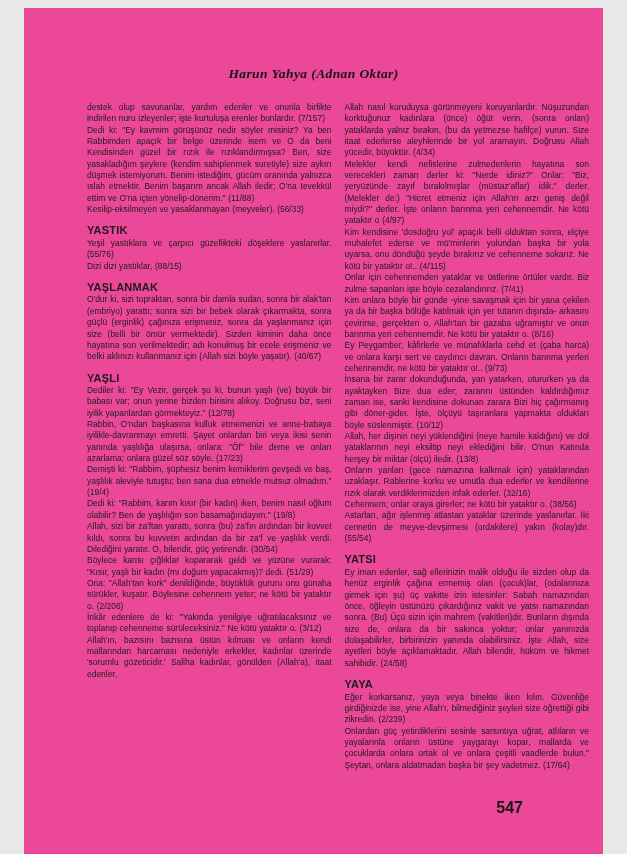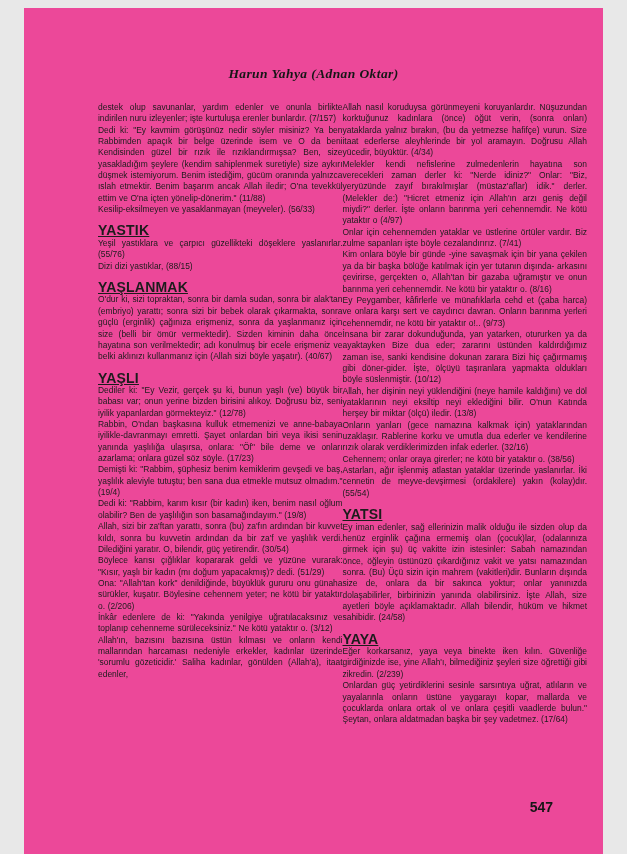--- a/index.html
+++ b/index.html
@@ -27,49 +27,49 @@
     font-family: "Liberation Serif", "DejaVu Serif", serif;
     font-style: italic;
     font-weight: bold;
     font-size: 13.5px;
     letter-spacing: 0.4px;
     color: #161616;
   }
   .columns {
     position: absolute;
     top: 94px;
-    left: 74px;
+    left: 63px;
     width: 502px;
     display: flex;
+    gap: 13px;
   }
   .col {
     width: 244.5px;
     flex: 0 0 auto;
   }
   .col p.para {
     margin: 0;
     font-size: 8.45px;
     line-height: 11.35px;
     text-align: justify;
     word-spacing: 0.3px;
   }
   .col .sec-heading {
     margin: 10px 0 1px 0;
-    font-size: 14px;
+    font-size: 11px;
     line-height: 11.5px;
     font-weight: bold;
     letter-spacing: 0.2px;
-    text-decoration: underline;
   }
   .page-number {
     position: absolute;
     top: 791px;
-    right: 50px;
+    right: 80px;
     font-weight: bold;
-    font-size: 14px;
+    font-size: 16px;
     color: #161616;
   }
 </style>
 </head>
 <body>
 
 <div class="page">
   <div class="running-head">Harun Yahya (Adnan Oktar)</div>
 
   <div class="columns">
@@ -89,20 +89,21 @@
         <p class="para">Dedi ki: "Rabbim, karım kısır (bir kadın) iken, benim nasıl oğlum olabilir? Ben de yaşlılığın son basamağındayım." (19/8)</p>
         <p class="para">Allah, sizi bir za'ftan yarattı, sonra (bu) za'fın ardından bir kuvvet kıldı, sonra bu kuvvetin ardından da bir za'f ve yaşlılık verdi. Dilediğini yaratır. O, bilendir, güç yetirendir. (30/54)</p>
         <p class="para">Böylece karısı çığlıklar kopararak geldi ve yüzüne vurarak: "Kısır, yaşlı bir kadın (mı doğum yapacakmış)? dedi. (51/29)</p>
         <p class="para">Ona: "Allah'tan kork" denildiğinde, büyüklük gururu onu günaha sürükler, kuşatır. Böylesine cehennem yeter; ne kötü bir yataktır o. (2/206)</p>
         <p class="para">İnkâr edenlere de ki: "Yakında yenilgiye uğratılacaksınız ve toplanıp cehenneme sürüleceksiniz." Ne kötü yataktır o. (3/12)</p>
         <p class="para">Allah'ın, bazısını bazısına üstün kılması ve onların kendi mallarından harcaması nedeniyle erkekler, kadınlar üzerinde 'sorumlu gözeticidir.' Saliha kadınlar, gönülden (Allah'a), itaat edenler,</p>
       </div>
     <div class="col">
         <p class="para">Allah nasıl koruduysa görünmeyeni koruyanlardır. Nüşuzundan korktuğunuz kadınlara (önce) öğüt verin, (sonra onları) yataklarda yalnız bırakın, (bu da yetmezse hafifçe) vurun. Size itaat ederlerse aleyhlerinde bir yol aramayın. Doğrusu Allah yücedir, büyüktür. (4/34)</p>
         <p class="para">Melekler kendi nefislerine zulmedenlerin hayatına son verecekleri zaman derler ki: "Nerde idiniz?" Onlar: "Biz, yeryüzünde zayıf bırakılmışlar (müstaz'aflar) idik." derler. (Melekler de:) "Hicret etmeniz için Allah'ın arzı geniş değil miydi?" derler. İşte onların barınma yeri cehennemdir. Ne kötü yataktır o (4/97)</p>
+        <p class="para">Kim kendisine 'dosdoğru yol' apaçık belli olduktan sonra, elçiye muhalefet ederse ve mü'minlerin yolundan başka bir yola uyarsa, onu döndüğü şeyde bırakırız ve cehenneme sokarız. Ne kötü bir yataktır o!.. (4/115)</p>
         <p class="para">Onlar için cehennemden yataklar ve üstlerine örtüler vardır. Biz zulme sapanları işte böyle cezalandırırız. (7/41)</p>
         <p class="para">Kim onlara böyle bir günde -yine savaşmak için bir yana çekilen ya da bir başka bölüğe katılmak için yer tutanın dışında- arkasını çevirirse, gerçekten o, Allah'tan bir gazaba uğramıştır ve onun barınma yeri cehennemdir. Ne kötü bir yataktır o. (8/16)</p>
         <p class="para">Ey Peygamber, kâfirlerle ve münafıklarla cehd et (çaba harca) ve onlara karşı sert ve caydırıcı davran. Onların barınma yerleri cehennemdir, ne kötü bir yataktır o!.. (9/73)</p>
         <p class="para">İnsana bir zarar dokunduğunda, yan yatarken, otururken ya da ayaktayken Bize dua eder; zararını üstünden kaldırdığımız zaman ise, sanki kendisine dokunan zarara Bizi hiç çağırmamış gibi döner-gider. İşte, ölçüyü taşıranlara yapmakta oldukları böyle süslenmiştir. (10/12)</p>
         <p class="para">Allah, her dişinin neyi yüklendiğini (neye hamile kaldığını) ve döl yataklarının neyi eksiltip neyi eklediğini bilir. O'nun Katında herşey bir miktar (ölçü) iledir. (13/8)</p>
         <p class="para">Onların yanları (gece namazına kalkmak için) yataklarından uzaklaşır. Rablerine korku ve umutla dua ederler ve kendilerine rızık olarak verdiklerimizden infak ederler. (32/16)</p>
         <p class="para">Cehennem; onlar oraya girerler; ne kötü bir yataktır o. (38/56)</p>
         <p class="para">Astarları, ağır işlenmiş atlastan yataklar üzerinde yaslanırlar. İki cennetin de meyve-devşirmesi (ordakilere) yakın (kolay)dır. (55/54)</p>
         <div class="sec-heading">YATSI</div>
         <p class="para">Ey iman edenler, sağ ellerinizin malik olduğu ile sizden olup da henüz erginlik çağına ermemiş olan (çocuk)lar, (odalarınıza girmek için şu) üç vakitte izin istesinler: Sabah namazından önce, öğleyin üstünüzü çıkardığınız vakit ve yatsı namazından sonra. (Bu) Üçü sizin için mahrem (vakitleri)dir. Bunların dışında size de, onlara da bir sakınca yoktur; onlar yanınızda dolaşabilirler, birbirinizin yanında olabilirsiniz. İşte Allah, size ayetleri böyle açıklamaktadır. Allah bilendir, hüküm ve hikmet sahibidir. (24/58)</p>

